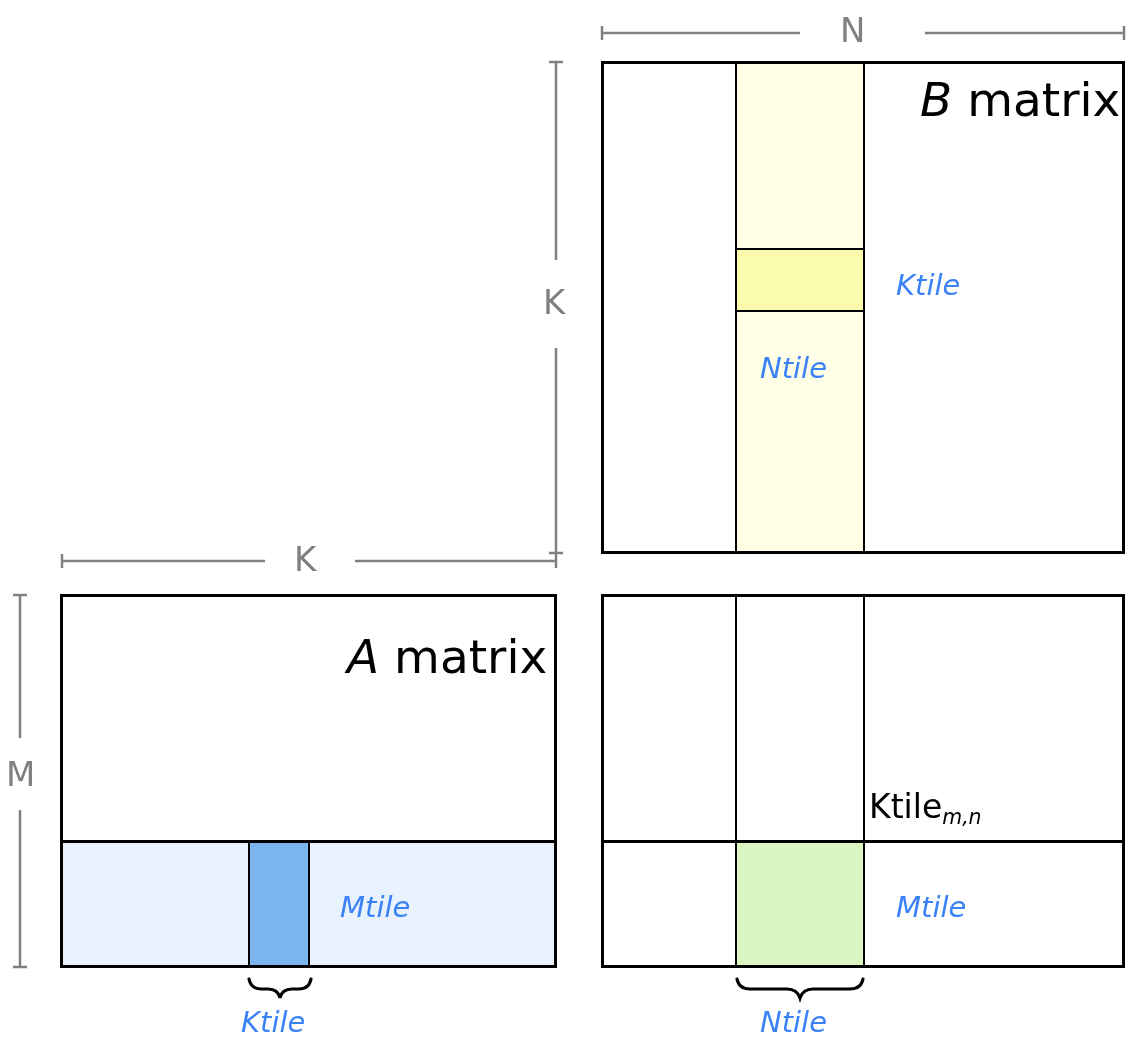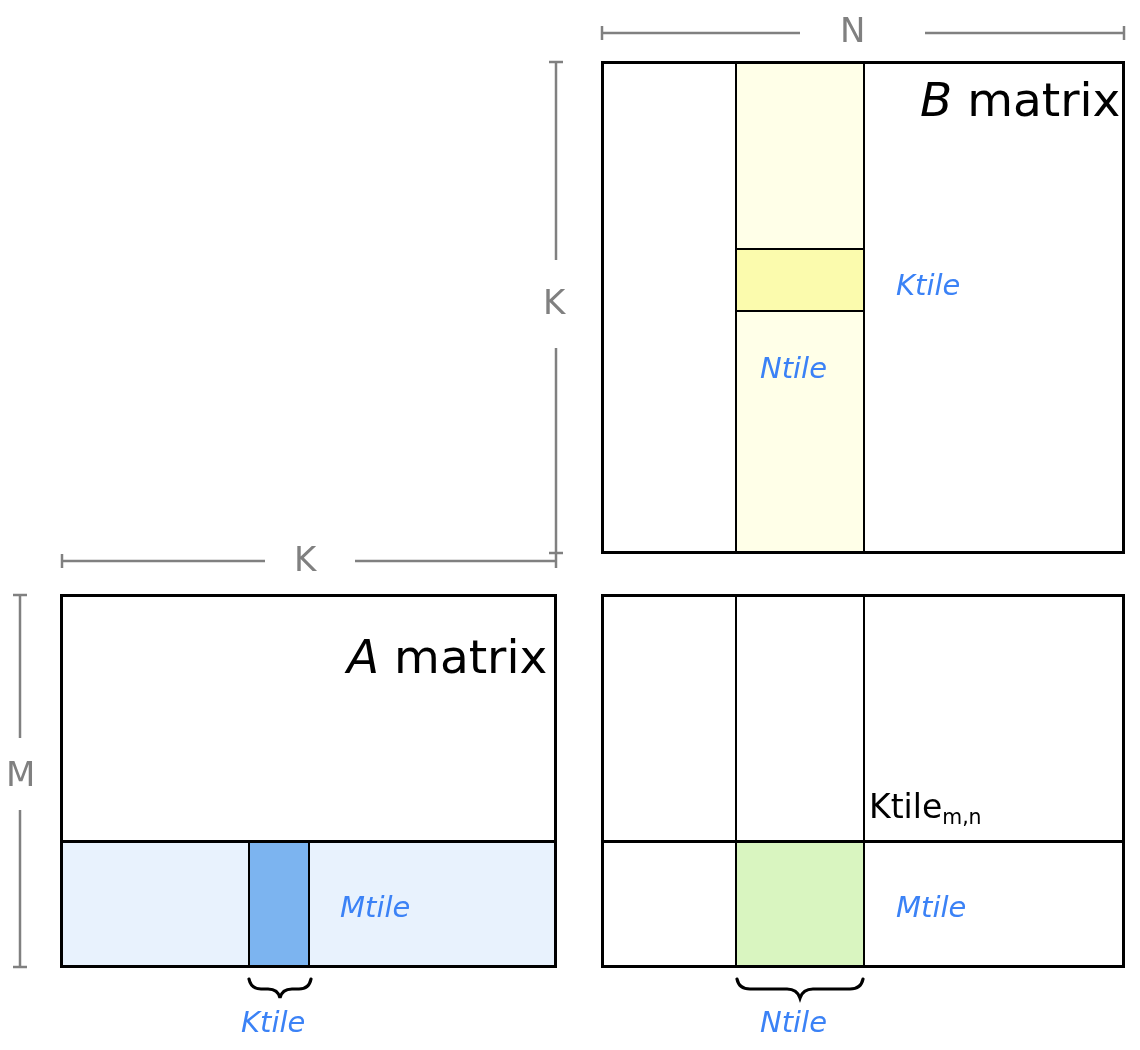--- a/index.html
+++ b/index.html
@@ -28,20 +28,21 @@
   }
   .mtitle .it{font-style:italic;}
   .blocklabel{
     position:absolute;
     font-size:33px;
     color:#000000;
     white-space:nowrap;
     line-height:1;
   }
   .blocklabel sub{
+    font-style:italic;
     font-size:0.62em;
     vertical-align:baseline;
     position:relative;
     top:0.28em;
   }
   .tilelabel{
     position:absolute;
     font-size:29px;
     font-style:italic;
     color:#3b82f6;

